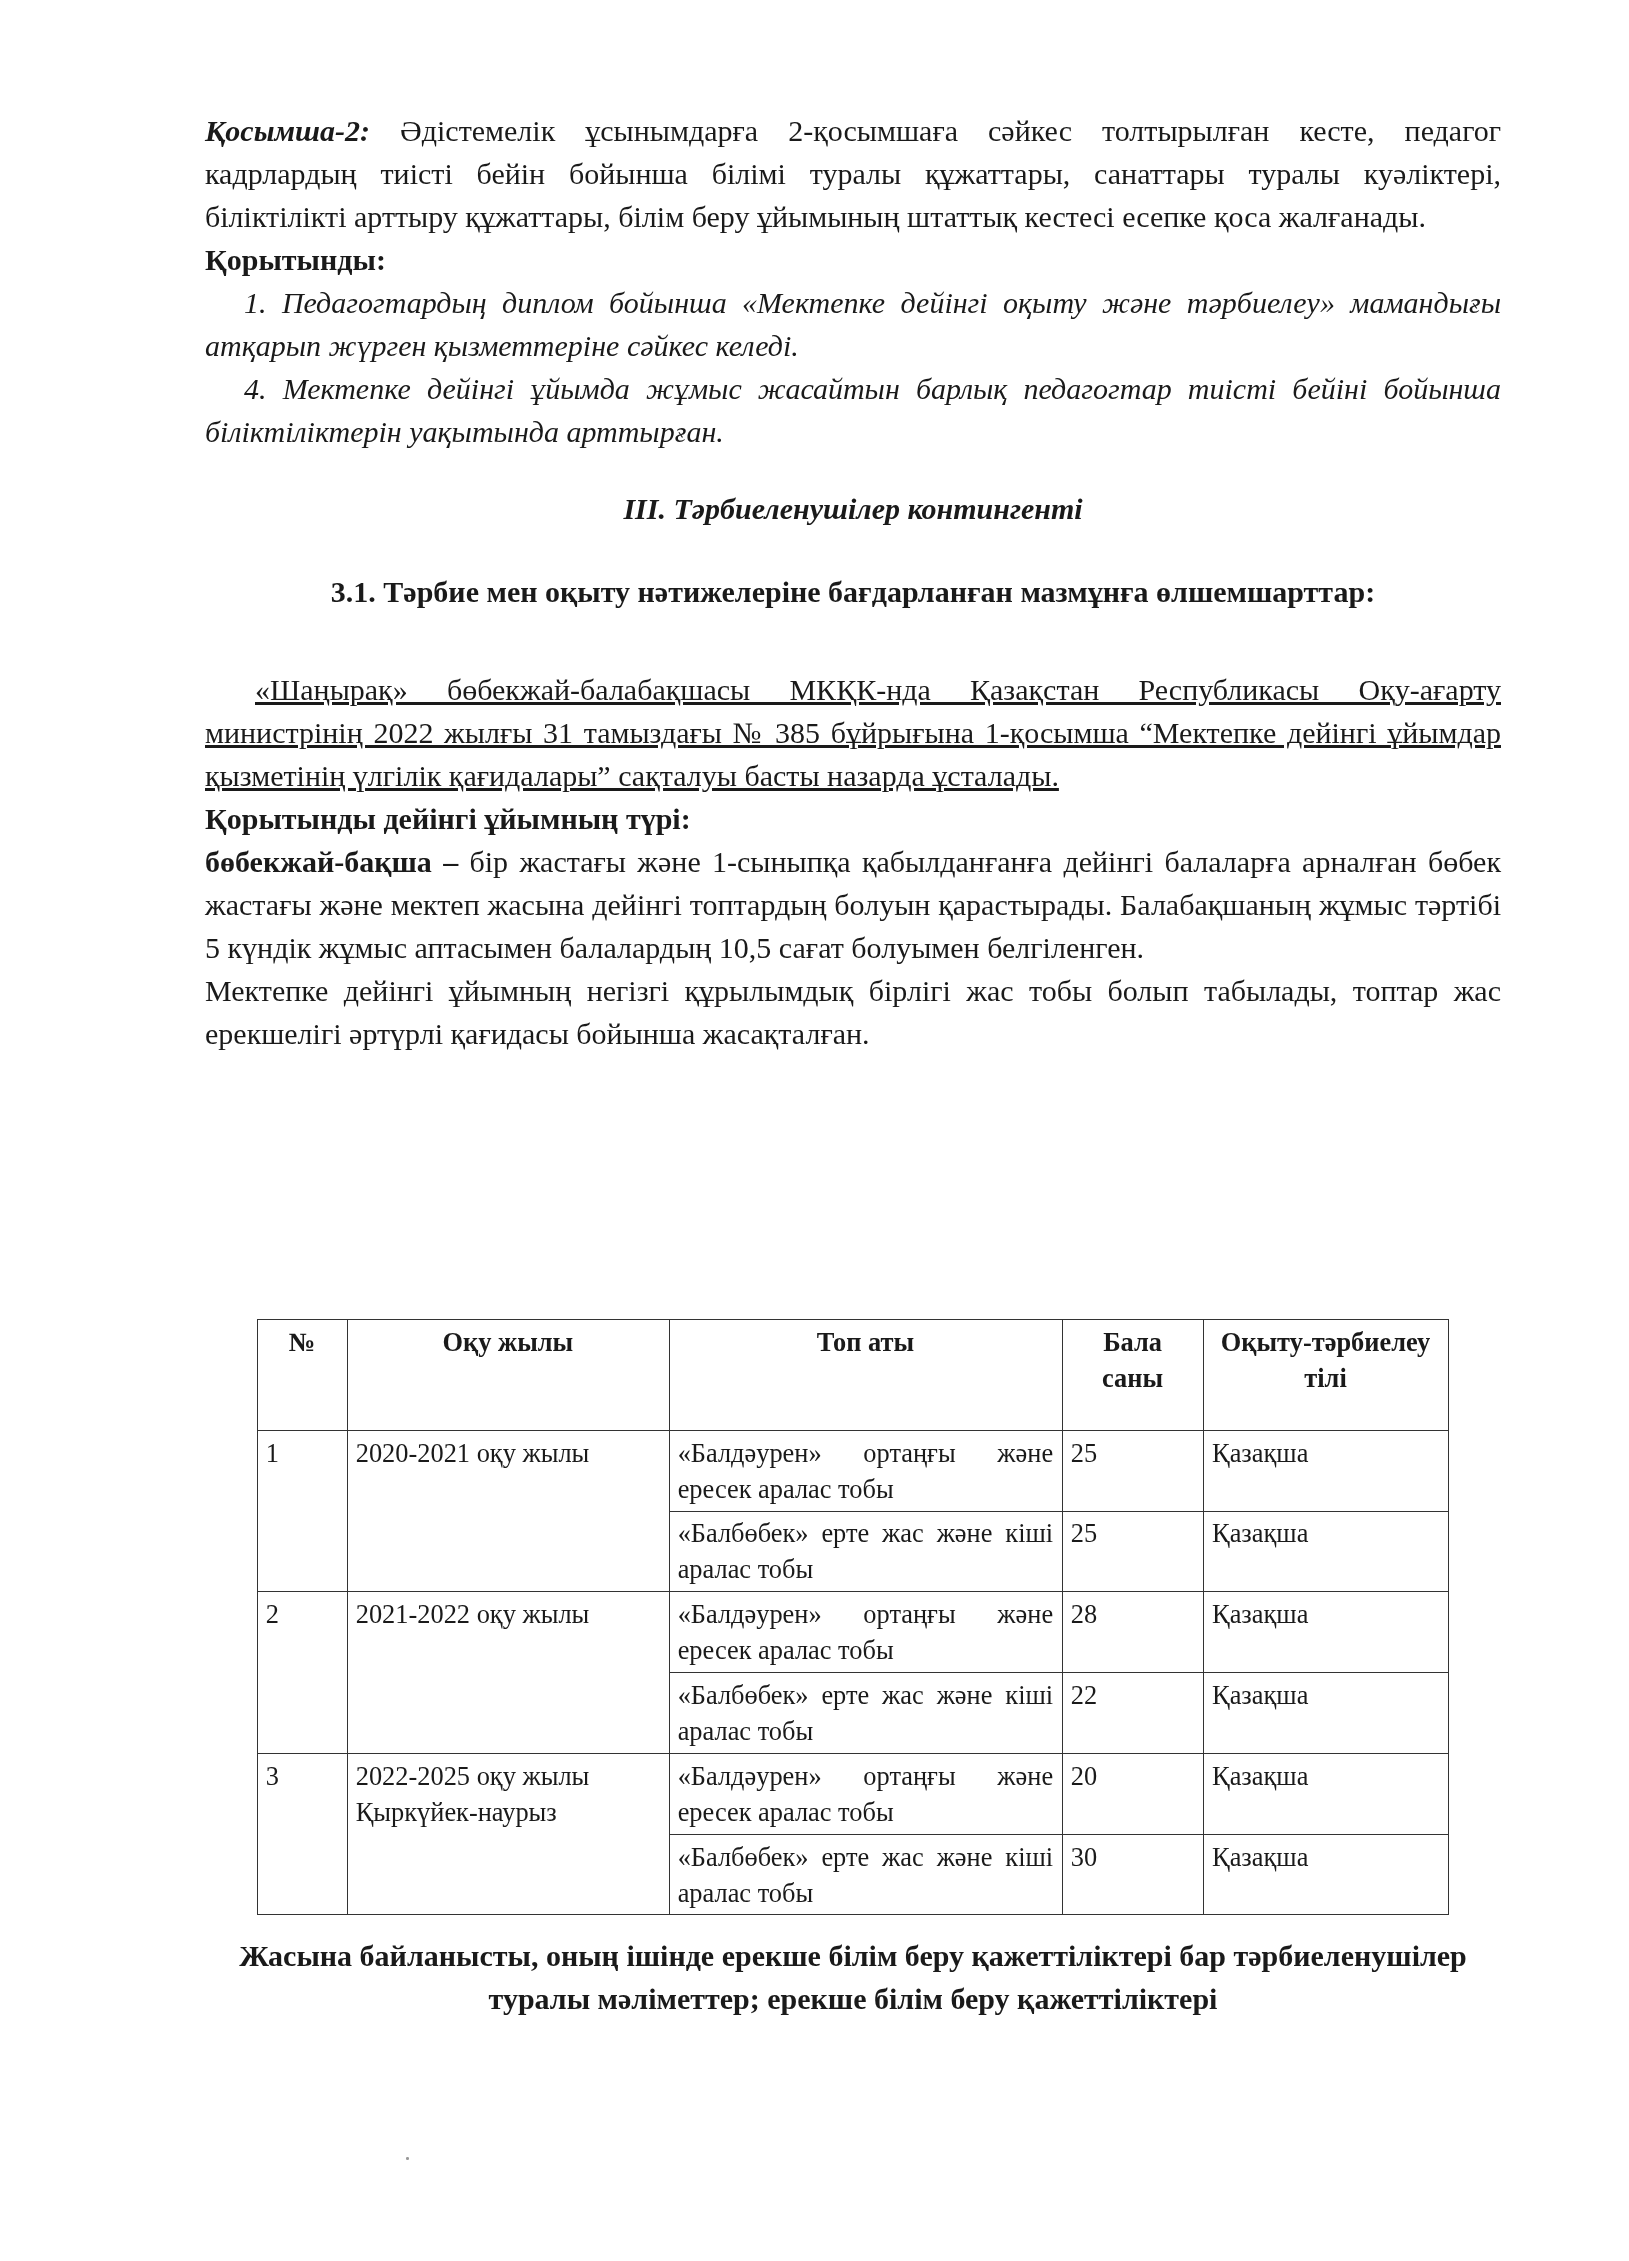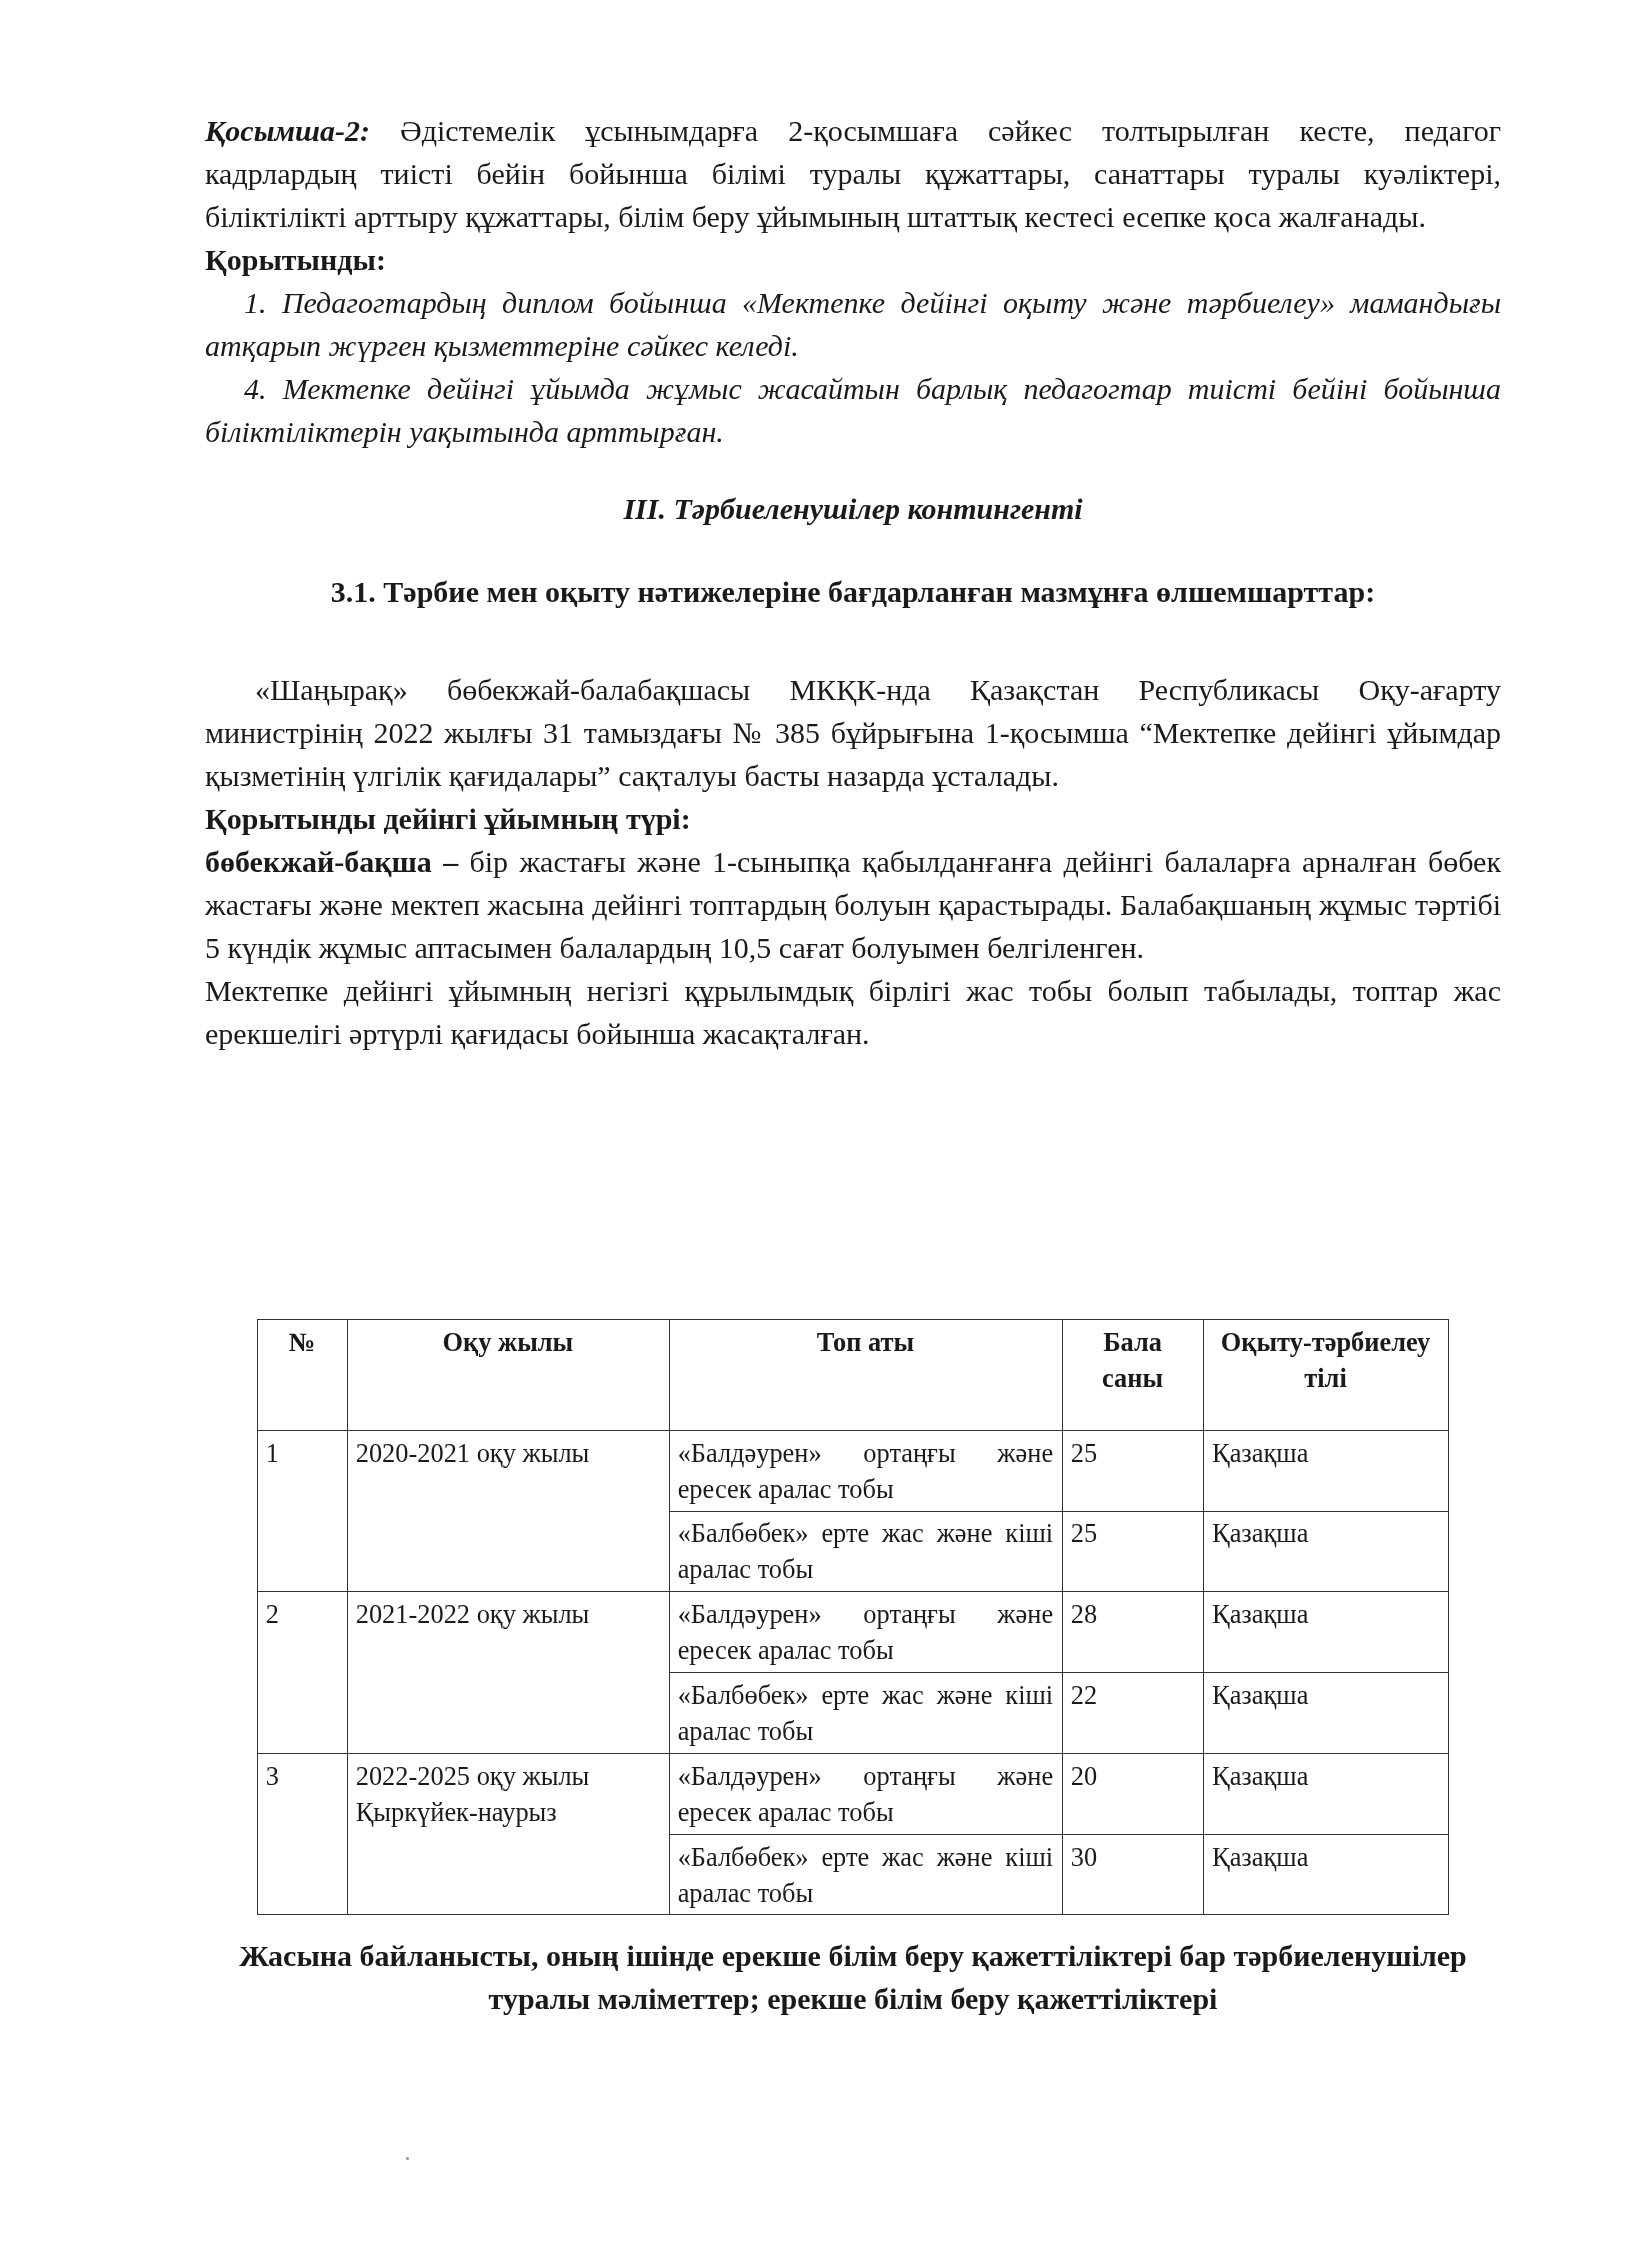--- a/index.html
+++ b/index.html
@@ -7,21 +7,21 @@
     width: 1630px; height: 2261px; position: relative; overflow: hidden;
     font-family: "Liberation Serif", "DejaVu Serif", serif;
     color: #1a1a1a;
   }
   .page { position: absolute; left: 205px; top: 109px; width: 1296px; }
   p { margin: 0; }
   .para {
     font-size: 30px; line-height: 43px; text-align: justify;
     text-align-last: left;
   }
-  .indent { text-indent: 50px; }
+  .indent { text-indent: 50px; text-decoration: underline; }
   .numbered { text-indent: 39px; font-style: italic; }
   .b { font-weight: bold; }
   .bi { font-weight: bold; font-style: italic; }
   .center-h {
     font-weight: bold; font-size: 30px; line-height: 43px; text-align: center;
   }
   .sec-title { margin-top: 34px; font-style: italic; }
   .sub-title { margin-top: 40px; padding: 0 116px; }
   .intro { margin-top: 55px; }
 

